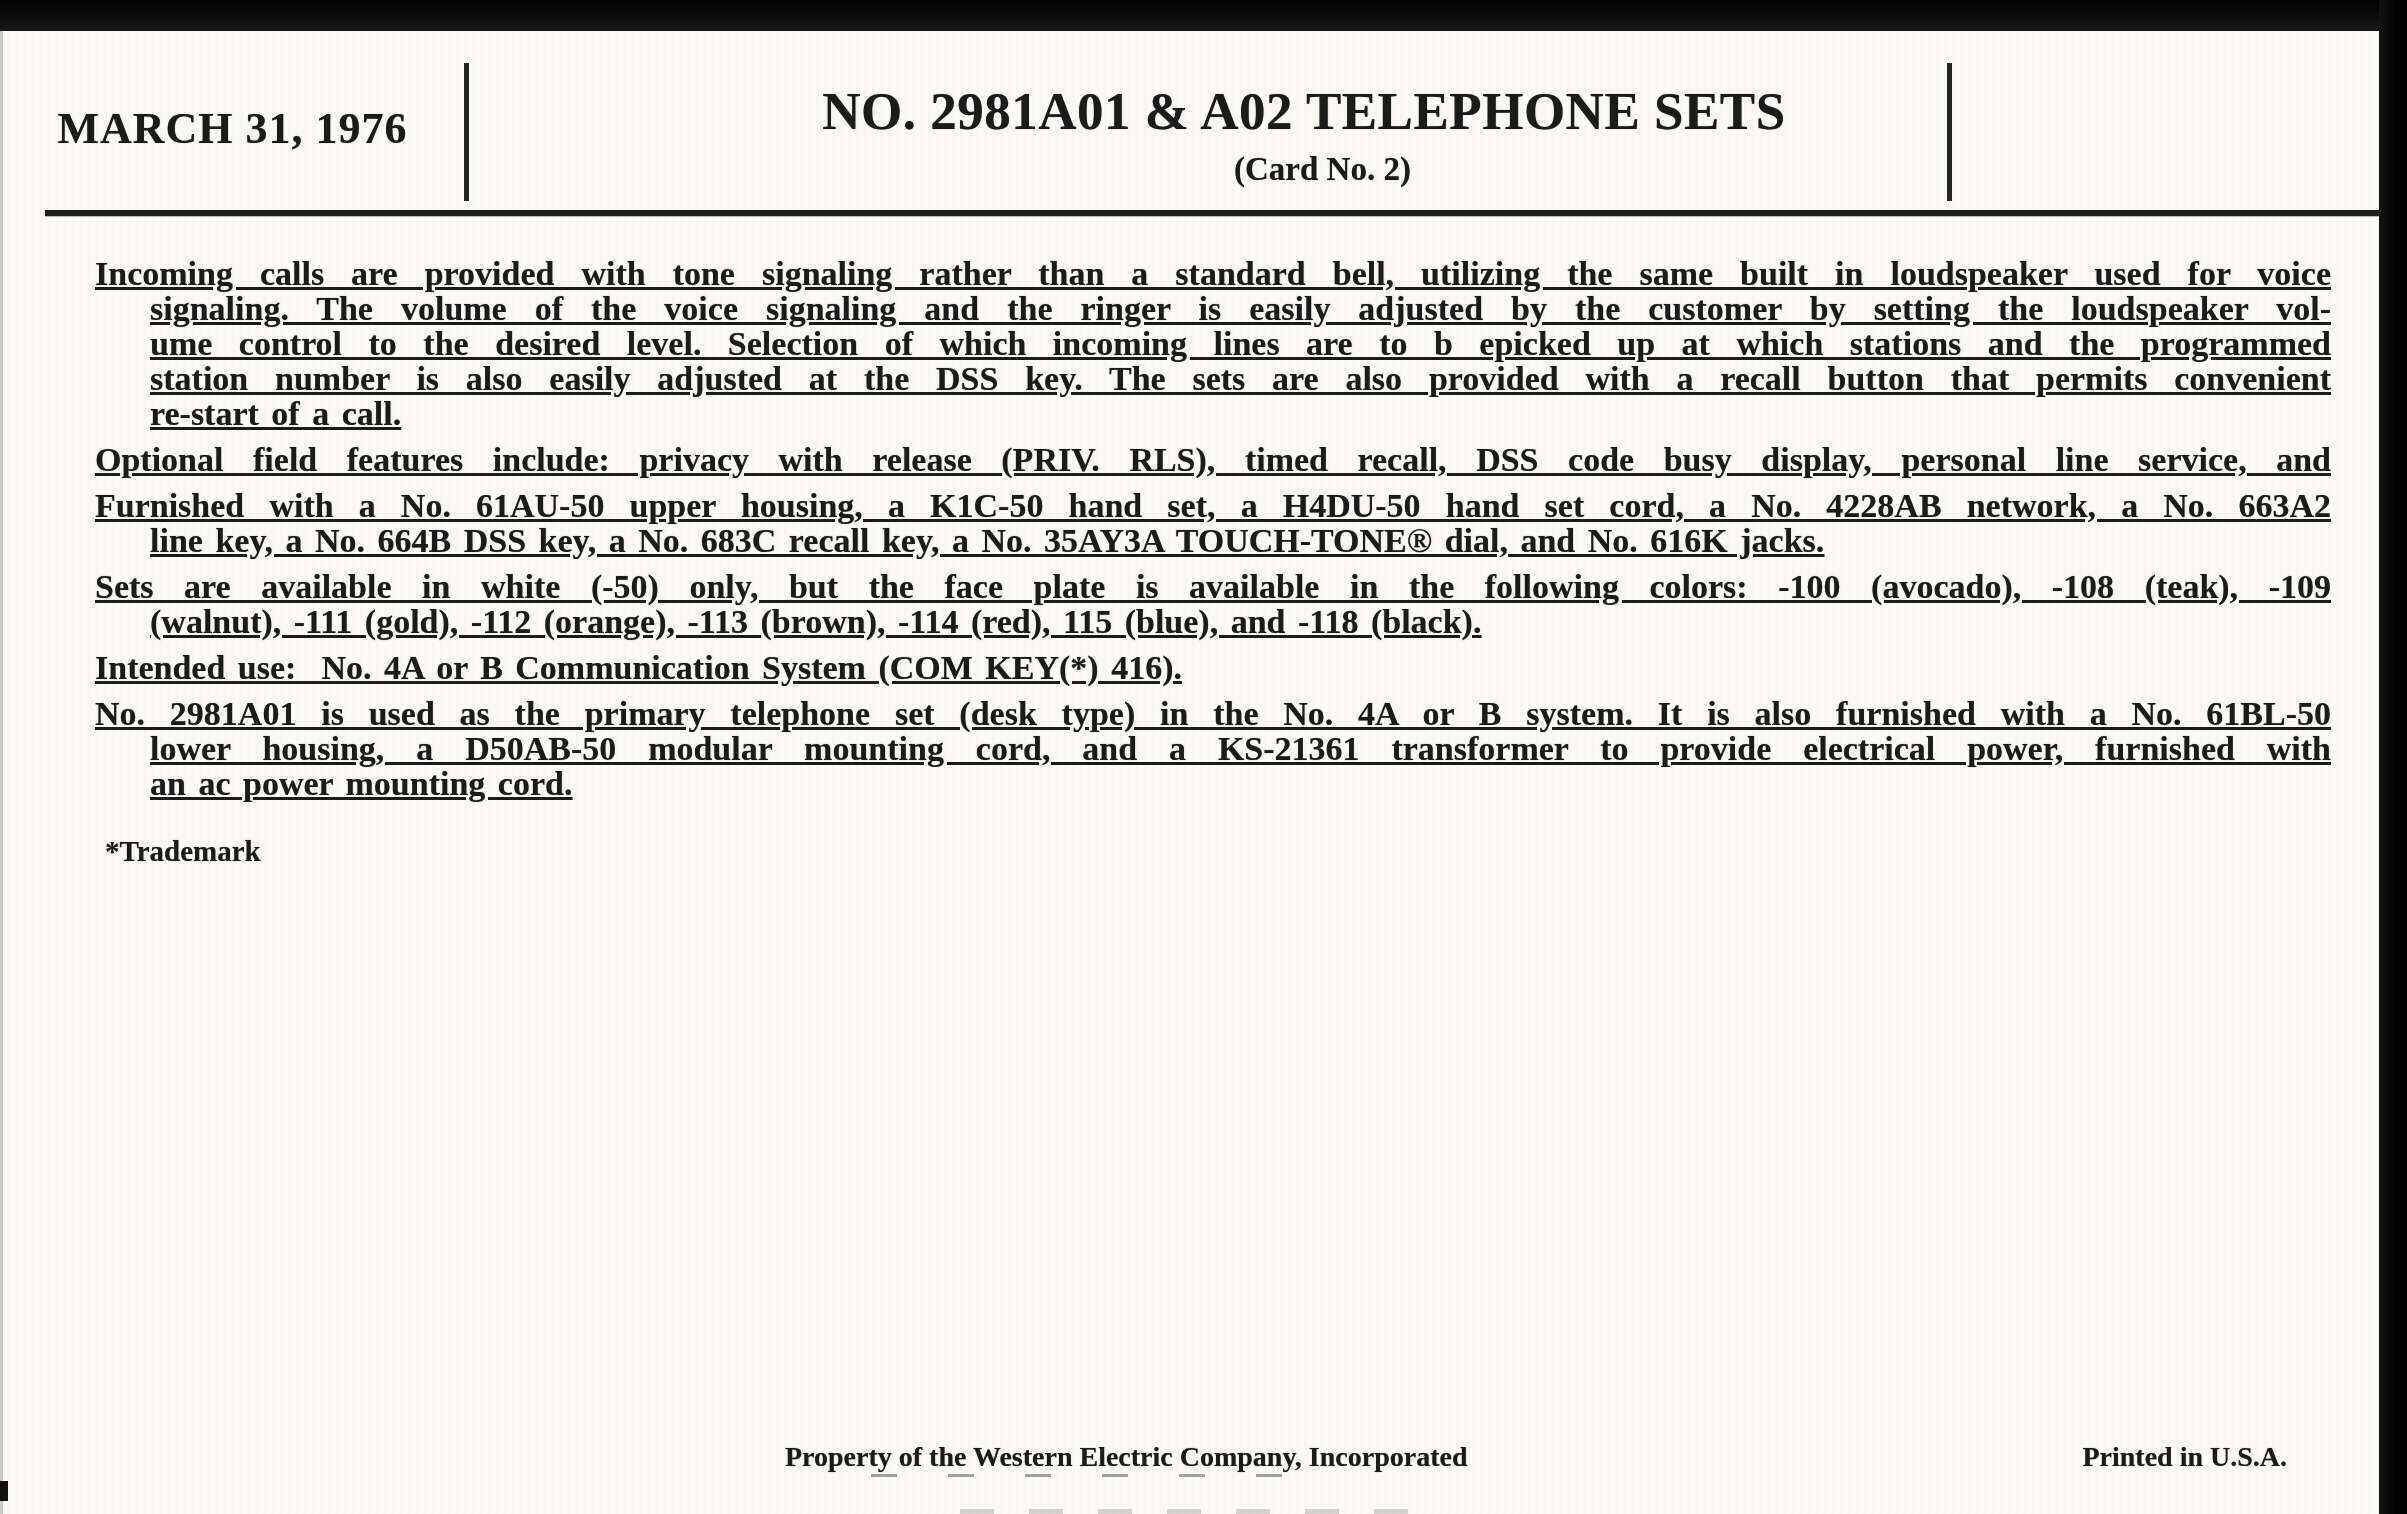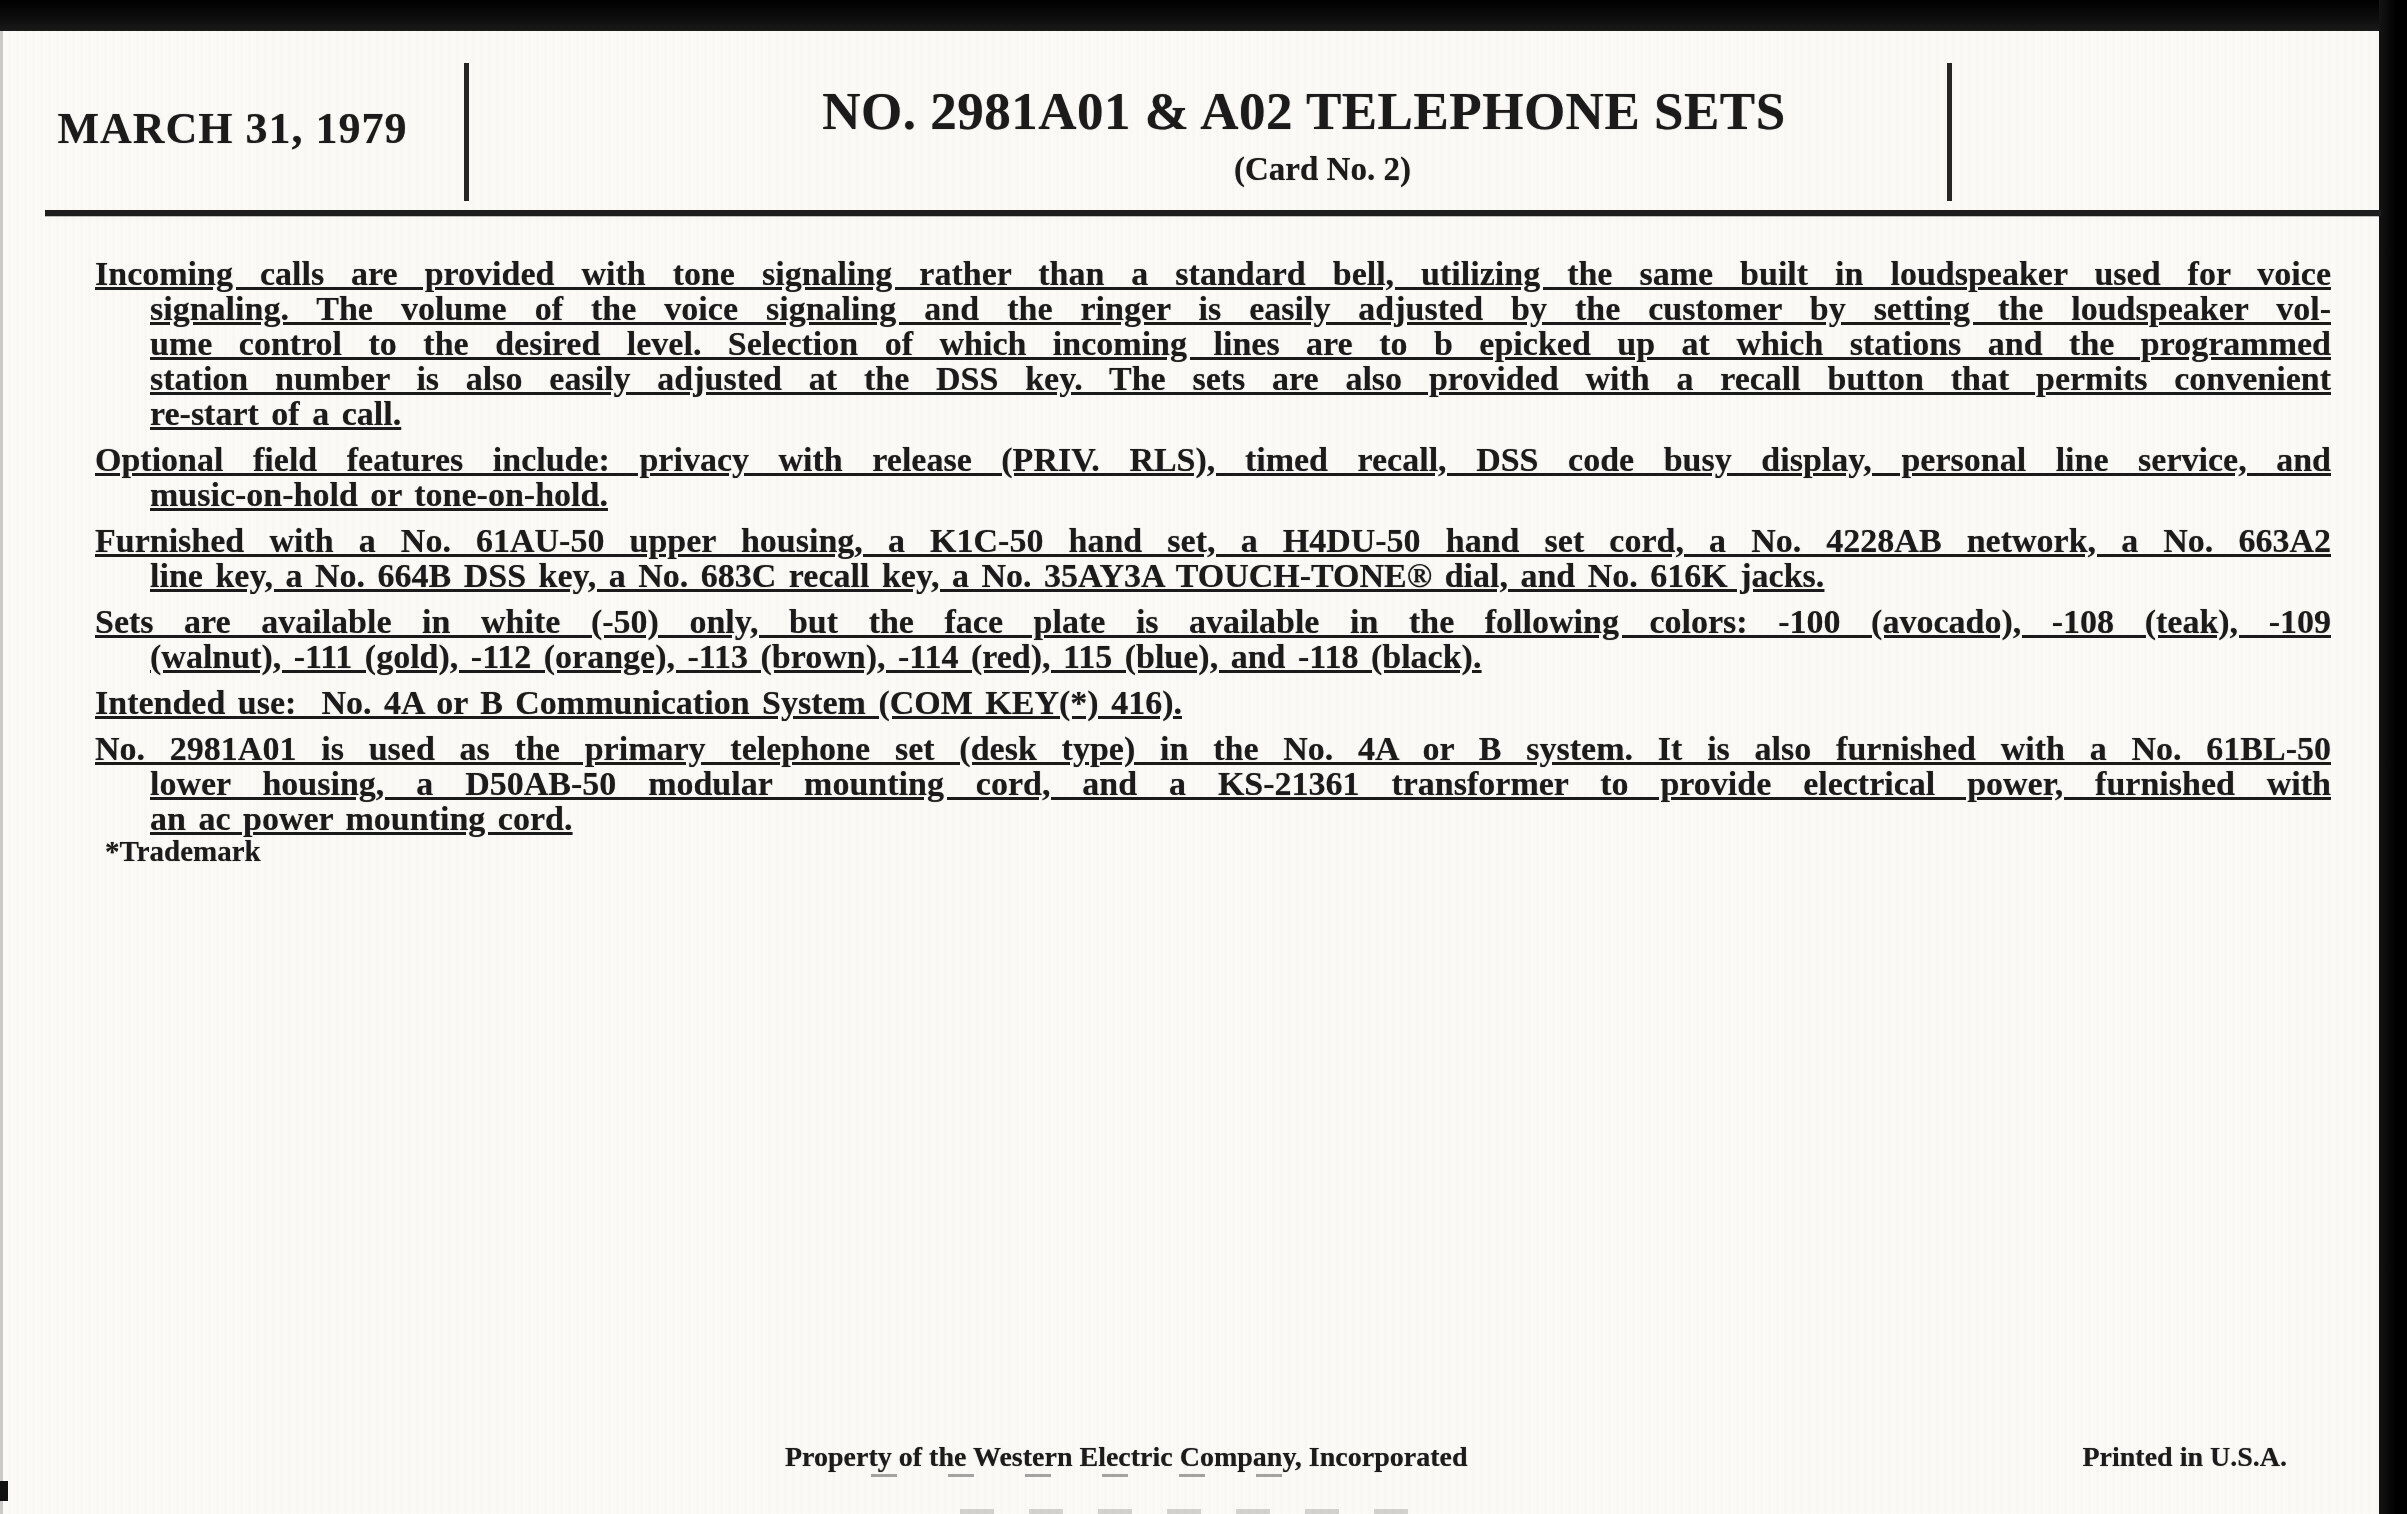--- a/index.html
+++ b/index.html
@@ -56,40 +56,39 @@
 </style>
 </head>
 <body>
 
 <div class="stage">
   <div class="paper"></div>
   <div class="bar-top"></div>
   <div class="bar-right"></div>
   <div class="edge-left"></div>
 
-  <div class="txt hdr-date">MARCH 31, 1979</div>
+  <div class="txt hdr-date">MARCH 31, 1976</div>
   <div class="vrule l"></div>
   <div class="vrule r"></div>
   <div class="txt hdr-title-wrap">
     <div class="hdr-title">NO. 2981A01 &amp; A02 TELEPHONE SETS</div>
     <div class="hdr-sub">(Card No. 2)</div>
   </div>
   <div class="hrule"></div>
 
   <div class="doc-body">
       <div class="para">
         <div class="line jst">Incoming calls are provided with tone signaling rather than a standard bell, utilizing the same built in loudspeaker used for voice</div>
         <div class="line ind jst">signaling. The volume of the voice signaling and the ringer is easily adjusted by the customer by setting the loudspeaker vol-</div>
         <div class="line ind jst">ume control to the desired level. Selection of which incoming lines are to b epicked up at which stations and the programmed</div>
         <div class="line ind jst">station number is also easily adjusted at the DSS key. The sets are also provided with a recall button that permits convenient</div>
         <div class="line ind lst">re-start of a call.</div>
       </div>
       <div class="para">
         <div class="line jst">Optional field features include: privacy with release (PRIV. RLS), timed recall, DSS code busy display, personal line service, and</div>
-        <div class="line ind lst">music-on-hold or tone-on-hold.</div>
       </div>
       <div class="para">
         <div class="line jst">Furnished with a No. 61AU-50 upper housing, a K1C-50 hand set, a H4DU-50 hand set cord, a No. 4228AB network, a No. 663A2</div>
         <div class="line ind lst">line key, a No. 664B DSS key, a No. 683C recall key, a No. 35AY3A TOUCH-TONE® dial, and No. 616K jacks.</div>
       </div>
       <div class="para">
         <div class="line jst">Sets are available in white (-50) only, but the face plate is available in the following colors: -100 (avocado), -108 (teak), -109</div>
         <div class="line ind lst">(walnut), -111 (gold), -112 (orange), -113 (brown), -114 (red), 115 (blue), and -118 (black).</div>
       </div>
       <div class="para">

